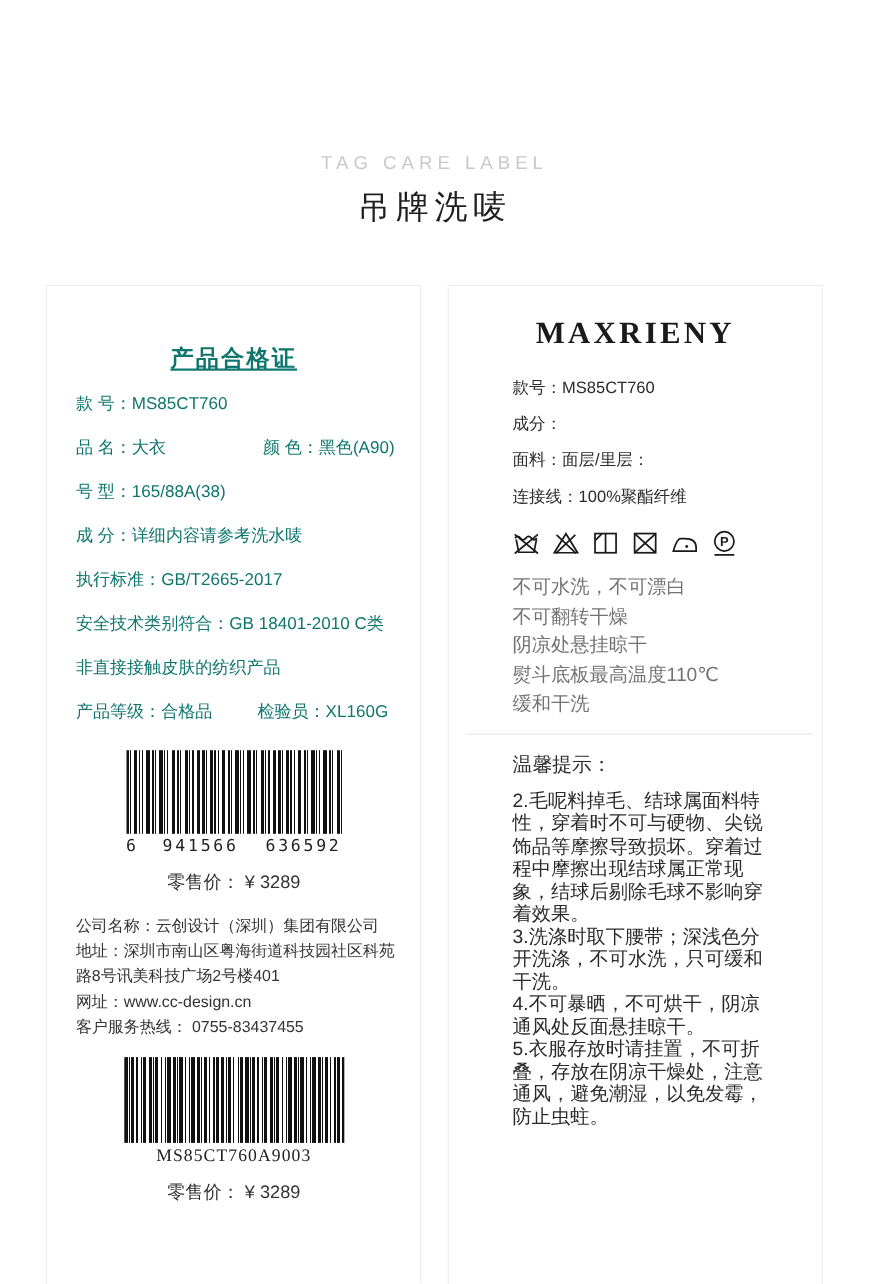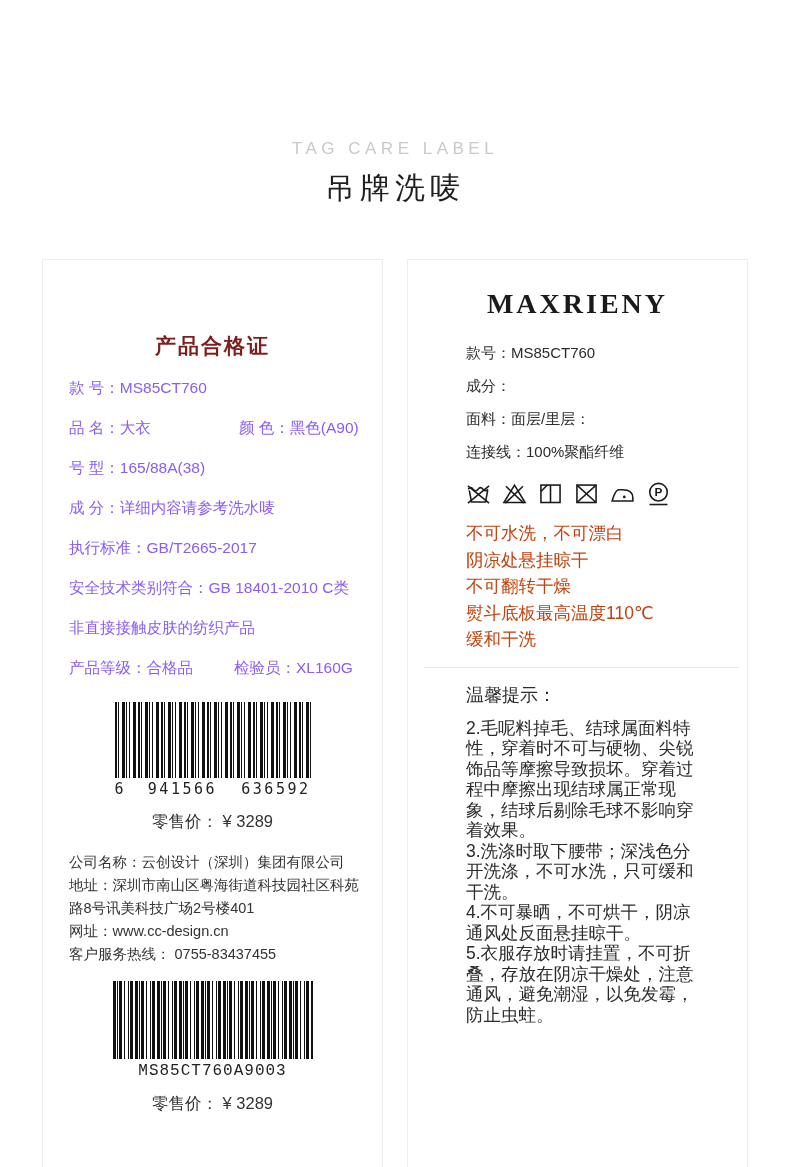--- a/index.html
+++ b/index.html
@@ -10,23 +10,23 @@
     color:#333;
   }
   .header { text-align:center; padding-top:139px; }
   .sub-title { font-size:17px; color:#c9c9c9; letter-spacing:4.5px; }
   .main-title { font-size:30px; font-weight:400; color:#1f1f1f; letter-spacing:5px; margin-top:9px; }
 
   .tag-row { display:flex; justify-content:center; gap:24px; margin-top:50px; }
   .tag { width:341px; height:913px; border:1px solid #ececec; background:#fff; }
 
   
-  .cert-title { margin-top:72px; text-align:center; font-size:21px; color:#7f1d1d; letter-spacing:2px; }
+  .cert-title { margin-top:52px; text-align:center; font-size:21px; color:#0f766e; letter-spacing:2px;text-decoration:underline; }
   .lrows { margin:8px 12px 0 26px; }
-  .lrow { font-size:15.5px; line-height:40px; white-space:nowrap; color:#8b5cf6; }
+  .lrow { font-size:15.5px; line-height:40px; white-space:nowrap; color:#0f766e; }
   .pair-w { display:inline-block; width:170px; }
   .pair-w2 { display:inline-block; width:165px; }
 
   .barcode { width:196px; margin:14px auto 0; }
   .bars { height:76px; background-color:#fff;
     background-image:repeating-linear-gradient(90deg,
       #111 0 2px, #fff 2px 3px, #111 3px 4px, #fff 4px 7px,
       #111 7px 10px, #fff 10px 11px, #111 11px 12px, #fff 12px 14px,
       #111 14px 15px, #fff 15px 18px, #111 18px 21px, #fff 21px 23px); }
   .bc-nums { display:flex; justify-content:space-between; align-items:flex-end;
@@ -36,32 +36,32 @@
   .price-line { text-align:center; font-size:16.5px; margin-top:13px; color:#333; }
 
   .company { margin:18px 12px 0 26px; font-size:14.5px; line-height:23px; color:#333; }
 
   .barcode2 { width:200px; margin:15px auto 0; }
   .bars2 { height:78px; background-color:#fff;
     background-image:repeating-linear-gradient(90deg,
       #111 0 3px, #fff 3px 4px, #111 4px 5px, #fff 5px 6px,
       #111 6px 9px, #fff 9px 11px, #111 11px 12px, #fff 12px 15px,
       #111 15px 16px, #fff 16px 17px, #111 17px 20px, #fff 20px 22px); }
-  .bc-code { text-align:center; font-family:Liberation Mono, monospace;
+  .bc-code { text-align:center; font-family:Liberation Serif, serif;
     font-size:16px; letter-spacing:1px; color:#222; margin-top:3px; }
 
   
   .brand { margin-top:28px; text-align:center; font-family:"Liberation Serif","DejaVu Serif",serif;
     font-weight:700; font-size:28px; letter-spacing:3px; color:#1a1a1a; }
   .rrows { margin:16px 30px 0 58px; }
   .rrow { font-size:15px; line-height:33px; white-space:nowrap; color:#2b2b2b; }
   .care-icons { margin:12px 30px 0 57px; display:flex; gap:9px; align-items:center; }
   .care-icons svg { display:block; }
   .care-lines { margin:13px 30px 0 58px; }
-  .care-line { font-size:17.5px; line-height:26.5px; white-space:nowrap; color:#c2410c; }
+  .care-line { font-size:17.5px; line-height:26.5px; white-space:nowrap; color:#737373; }
   .divider { margin:14px 8px 0 16px; border-top:1px solid #e7e7e7; }
   .tips { margin:15px 52px 0 58px; color:#2b2b2b; }
   .tips-heading { font-size:18px; }
   .tips-items { margin-top:11px; }
   .tips-items p { font-size:17.5px; line-height:20.5px; margin:0; }
 </style>
 </head>
 <body>
 
 <div class="header">
@@ -185,22 +185,22 @@
         <svg width="27" height="27" viewBox="0 0 24 24" fill="none" stroke="#1a1a1a" stroke-width="1.4">
           <circle cx="12" cy="10.8" r="7.8"></circle>
           <text x="12" y="14.6" text-anchor="middle" font-size="10.5" font-weight="bold" fill="#1a1a1a" stroke="none" font-family="Liberation Sans, sans-serif">P</text>
           <line x1="4" y1="21.8" x2="20" y2="21.8"></line>
         </svg>
       </span>
     </div>
 
     <div class="care-lines">
       <div class="care-line">不可水洗，不可漂白</div>
+      <div class="care-line">不可翻转干燥</div>
       <div class="care-line">阴凉处悬挂晾干</div>
-      <div class="care-line">不可翻转干燥</div>
       <div class="care-line">熨斗底板最高温度110℃</div>
       <div class="care-line">缓和干洗</div>
     </div>
 
     <div class="divider"></div>
 
     <div class="tips">
       <div class="tips-heading">温馨提示：</div>
       <div class="tips-items">
         <p>2.毛呢料掉毛、结球属面料特性，穿着时不可与硬物、尖锐饰品等摩擦导致损坏。穿着过程中摩擦出现结球属正常现象，结球后剔除毛球不影响穿着效果。</p>

